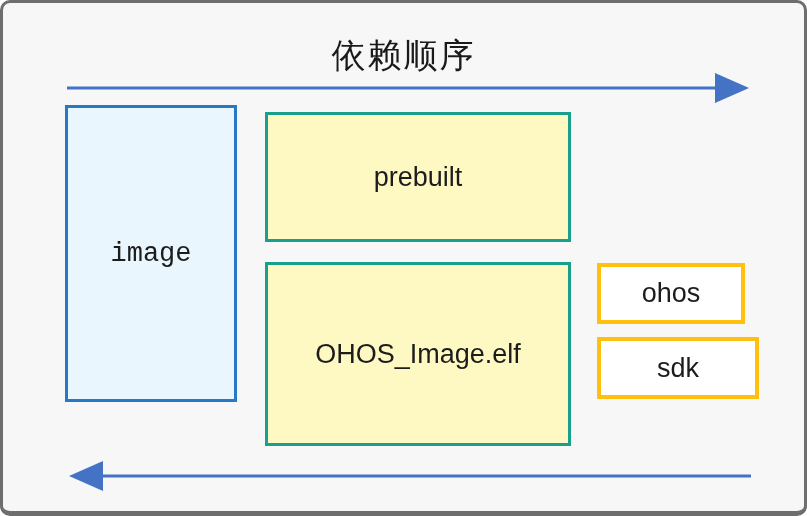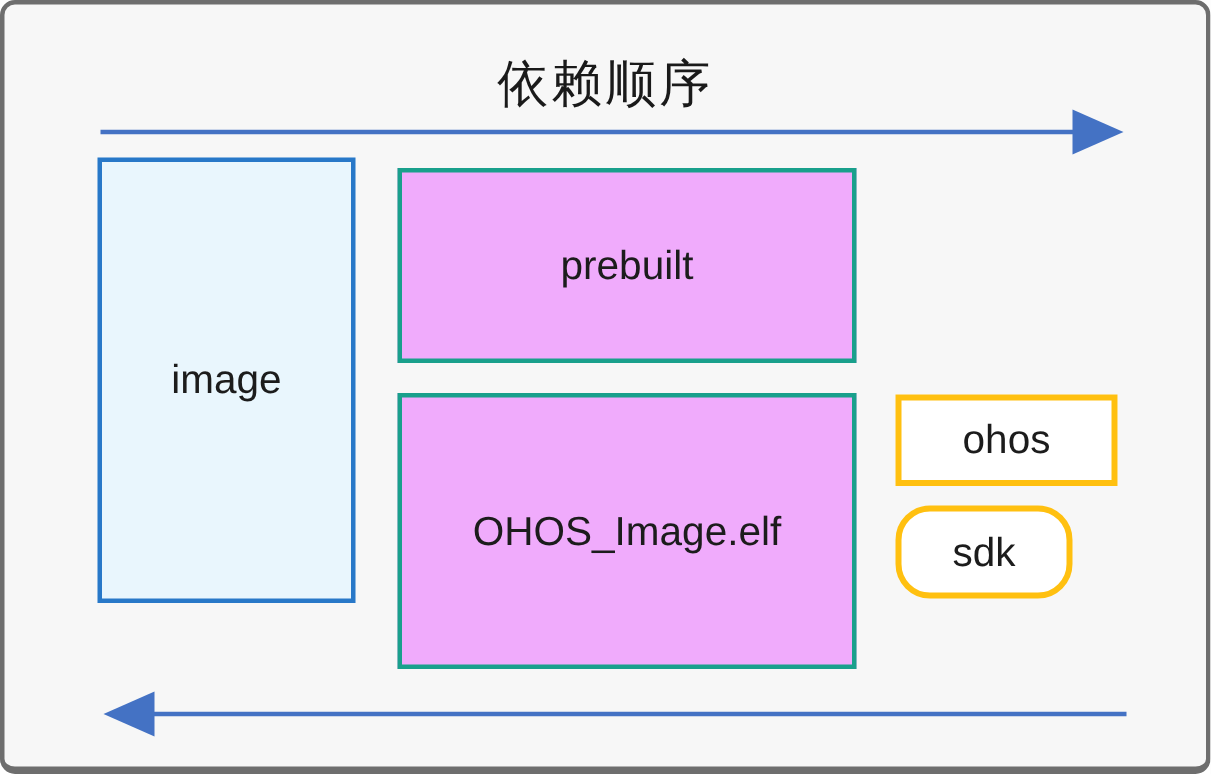--- a/index.html
+++ b/index.html
@@ -35,33 +35,34 @@
     display: flex;
     align-items: center;
     justify-content: center;
     font-size: 27px;
     color: #1c1c1c;
   }
   .box-image {
     left: 62px; top: 102px; width: 172px; height: 297px;
     background: #e9f6fd;
     border: 3px solid #2878c8;
+    font-family: Liberation Mono, monospace;
   }
   .box-green {
-    background: #f0abfc;
+    background: #fef9c3;
     border: 3px solid #19a08c;
   }
   .box-prebuilt  { left: 262px; top: 109px; width: 306px; height: 130px; }
   .box-elf       { left: 262px; top: 259px; width: 306px; height: 184px; }
   .box-orange {
     background: #ffffff;
     border: 4px solid #ffc010;
   }
   .box-ohos { left: 594px; top: 260px; width: 148px; height: 61px; align-items: center; }
-  .box-sdk  { left: 594px; top: 334px; width: 118px; height: 62px; border-radius: 23px; }
+  .box-sdk  { left: 594px; top: 334px; width: 162px; height: 62px; }
 </style>
 </head>
 <body>
 
 <div class="canvas">
 
   <div class="flow-label top">依赖顺序</div>
 
   <svg class="arrow-svg top" width="690" height="38" viewBox="0 0 690 38">
     <line x1="2" y1="19" x2="654" y2="19" stroke-width="3" stroke="#4472c4"></line>

